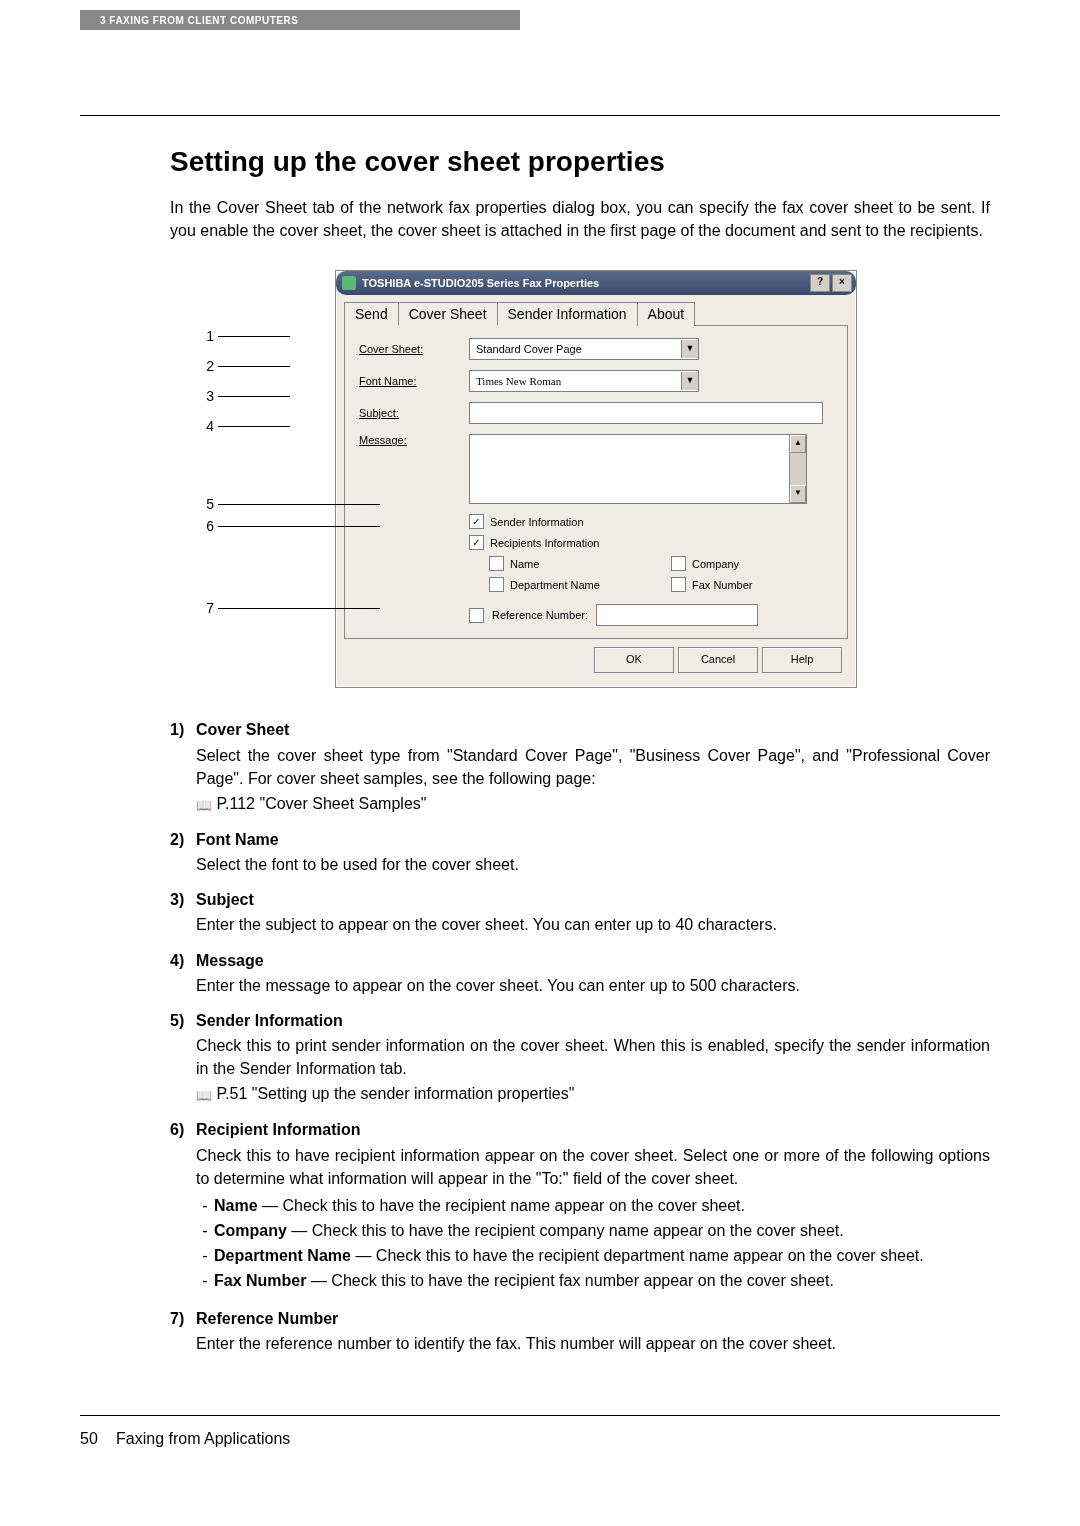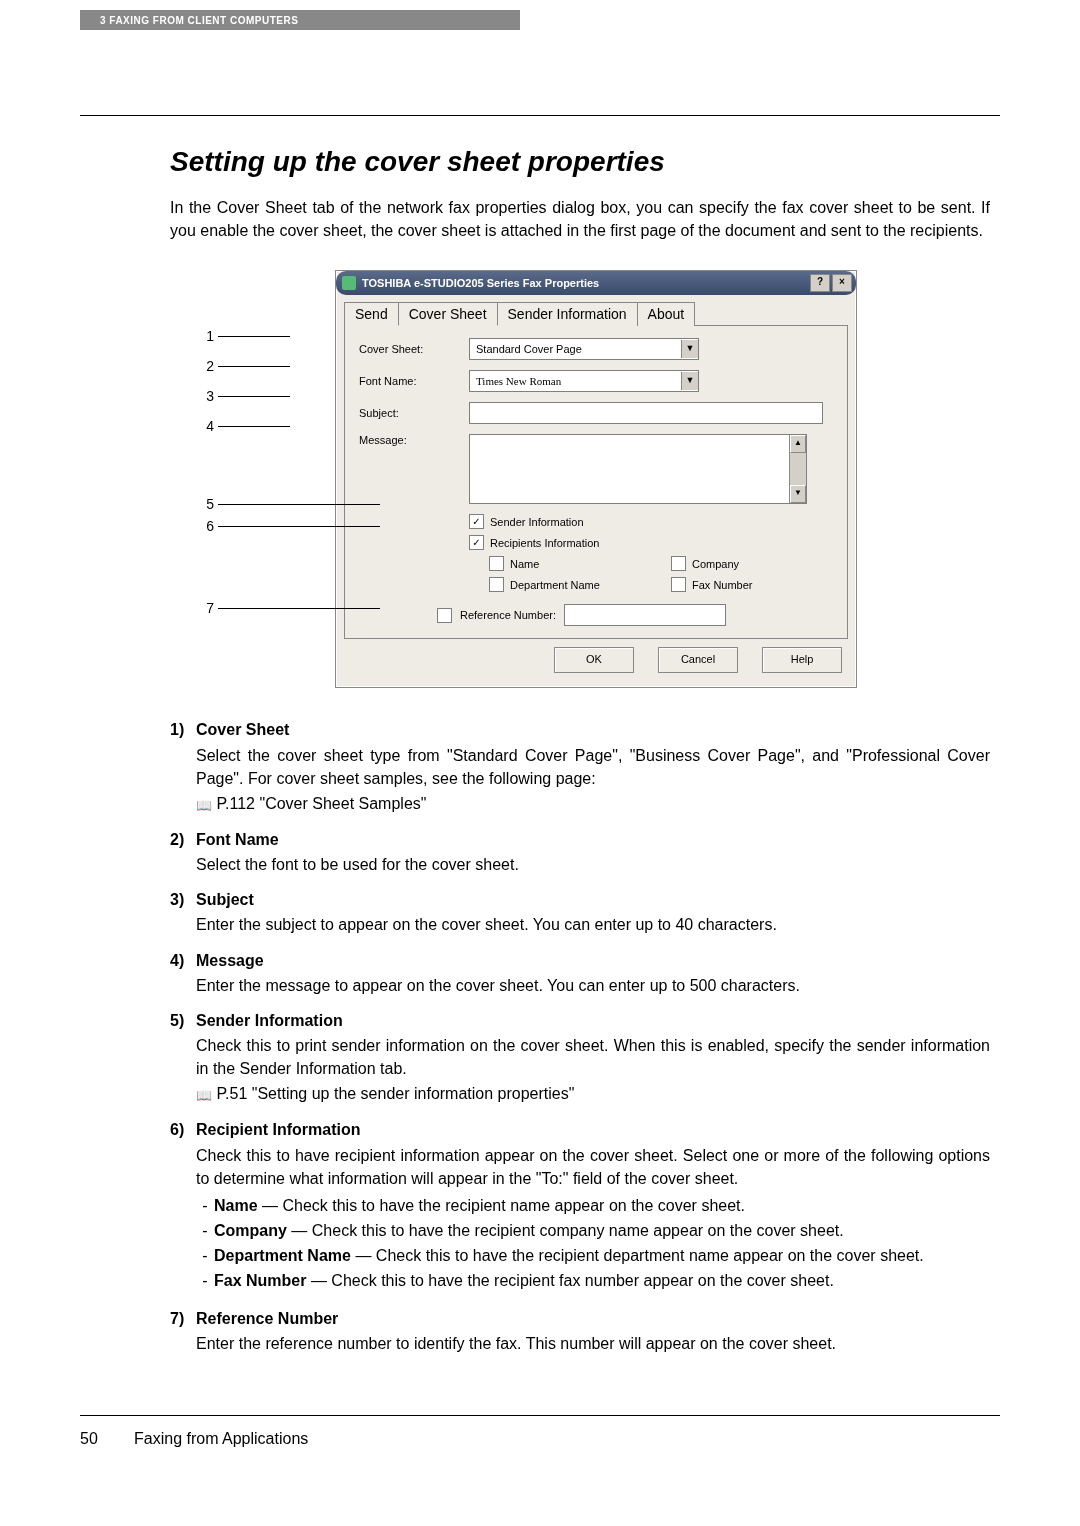--- a/index.html
+++ b/index.html
@@ -32,21 +32,20 @@
       margin: 85px 0 30px 0;
     }
     .content {
       margin-left: 90px;
       margin-right: 10px;
     }
     h1 {
       font-size: 28px;
       font-weight: bold;
       margin: 0 0 18px 0;
-      font-style: italic;
     }
     .intro {
       font-size: 16px;
       line-height: 1.45;
       margin-bottom: 28px;
       text-align: justify;
     }
     .figure-wrap {
       display: flex;
       justify-content: center;
@@ -145,20 +144,21 @@
     }
     .form-row {
       display: flex;
       align-items: center;
       margin-bottom: 10px;
       gap: 10px;
     }
     .form-label {
       width: 100px;
       font-size: 11px;
+      text-decoration: underline;
     }
     .win-select {
       display: flex;
       align-items: center;
       border: 1px solid #7f7f7f;
       background: #fff;
       height: 20px;
       width: 228px;
     }
     .win-select .sel-text {
@@ -229,37 +229,37 @@
     .sub-checks {
       margin-left: 130px;
       display: grid;
       grid-template-columns: 1fr 1fr;
       gap: 6px 20px;
       margin-bottom: 12px;
       font-size: 11px;
     }
     .sub-check { display: flex; align-items: center; gap: 6px; }
     .refrow {
-      margin-left: 78px;
+      margin-left: 110px;
       display: flex;
       align-items: center;
       gap: 8px;
       font-size: 11px;
       margin-top: 8px;
     }
     .ref-input {
       border: 1px solid #7f7f7f;
       background: #fff;
       height: 20px;
       width: 160px;
     }
     .dialog-buttons {
       display: flex;
       justify-content: flex-end;
-      gap: 24px;
+      gap: 4px;
       padding: 0 14px 14px 14px;
     }
     .win-btn {
       width: 78px;
       height: 24px;
       background: #efece5;
       border: 1px solid #888;
       box-shadow: 1px 1px 0 #fff inset;
       font-size: 11px;
       text-align: center;
@@ -298,21 +298,20 @@
     }
     .dash { width: 18px; flex-shrink: 0; text-align: center; }
     .sub-bullets strong { font-weight: bold; }
     .hr-bottom {
       border: none;
       border-top: 1.5px solid #000;
       margin: 60px 0 10px 0;
     }
     .footer {
       display: flex;
-      gap: 18px;
       font-size: 16px;
       margin-top: 14px;
     }
     .footer-page { width: 36px; }
   </style>
 </head>
 <body>
 
 <div class="page">
   <div class="header-bar">

